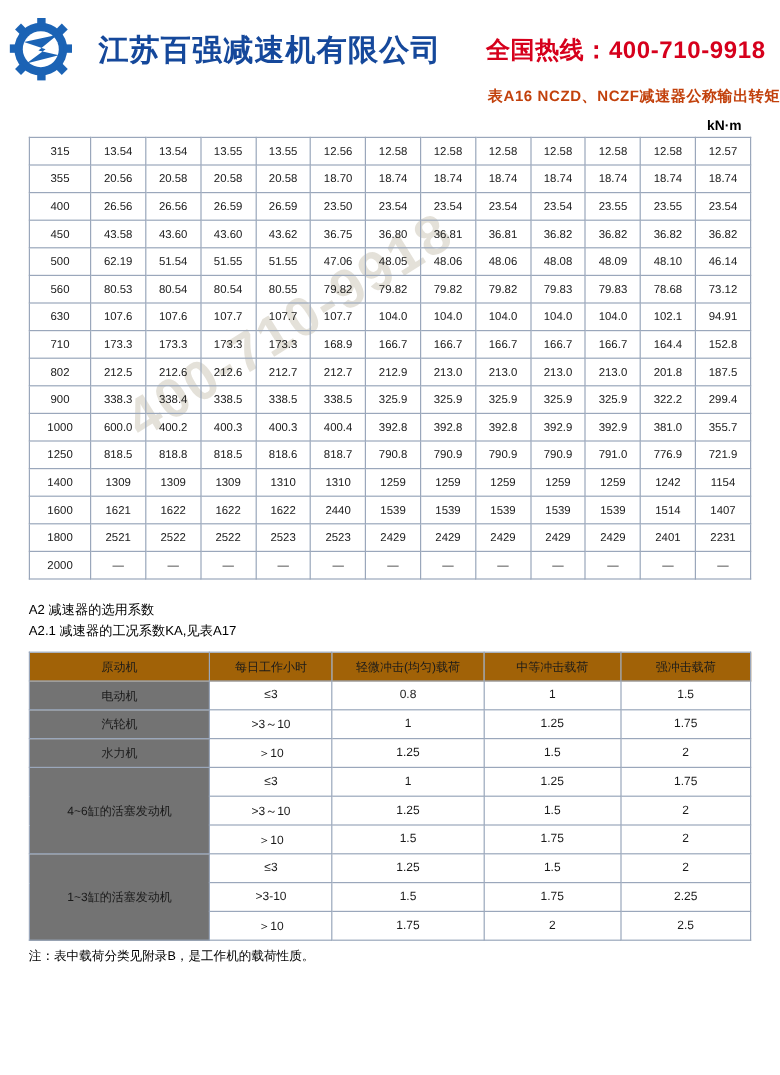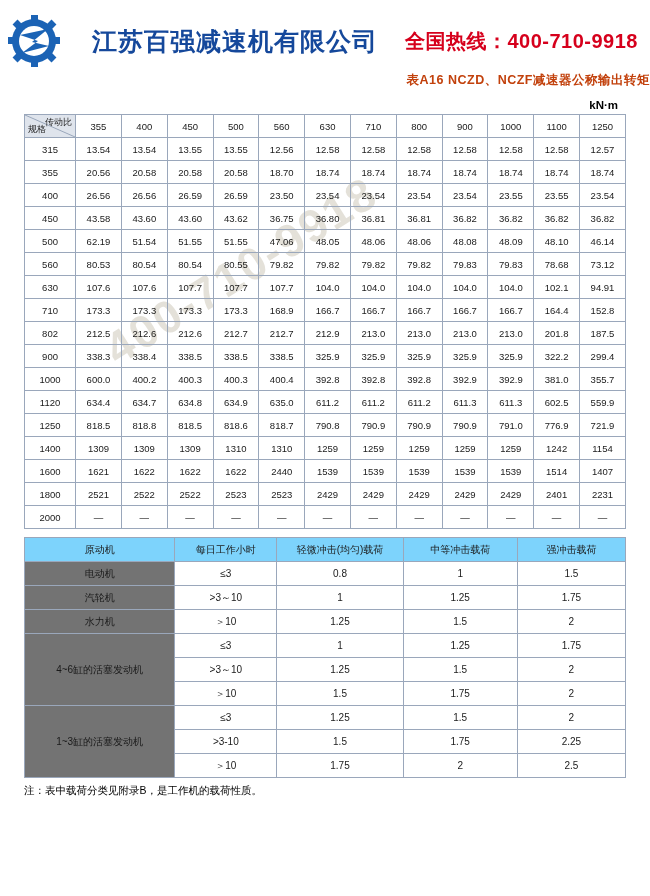--- a/index.html
+++ b/index.html
@@ -36,21 +36,21 @@
     height: 56px;
     flex: 0 0 56px;
     position: relative;
   }
   .company-name {
     font-family: "Liberation Sans", sans-serif;
     font-size: 25px;
     font-weight: bold;
     color: #15489b;
     letter-spacing: 1px;
-    margin-left: 28px;
+    margin-left: 18px;
     white-space: nowrap;
   }
   .hotline {
     margin-left: auto;
     margin-right: 4px;
     font-size: 20px;
     font-weight: bold;
     color: #d6001c;
     white-space: nowrap;
     letter-spacing: 0.5px;
@@ -155,21 +155,21 @@
   }
   table.grid2 td {
     border: 1px solid #9aa7bb;
     font-size: 10px;
     text-align: center;
     height: 23px;
     padding: 0 2px;
     color: #1a1a1a;
   }
   table.grid2 td.h {
-    background: #7dd3fc;
+    background: #a16207;
     font-size: 10px;
   }
   table.grid2 td.lbl {
     background: #737373;
   }
   table.grid2 td.white { background: #ffffff; }
 
   .note {
     padding: 0 24px;
     margin-top: 6px;
@@ -227,41 +227,20 @@
   <div class="table-title">表A16  NCZD、NCZF减速器公称输出转矩</div>
   <div class="unit-line">kN·m</div>
 
   <div class="tbl-wrap">
     <table class="grid">
       <colgroup>
         <col style="width:8.5%">
         <col span="12" style="width:7.625%">
       </colgroup>
       <tbody id="torque-body">
-          <tr class="hdr-row">
-            <td class="corner">
-              <svg class="diag" preserveAspectRatio="none" viewBox="0 0 100 100">
-                <line x1="0" y1="0" x2="100" y2="100" stroke="#9aa7bb" stroke-width="1" vector-effect="non-scaling-stroke"></line>
-              </svg>
-              <span class="lbl-ratio">传动比</span>
-              <span class="lbl-spec">规格</span>
-            </td>
-            <td>355</td>
-            <td>400</td>
-            <td>450</td>
-            <td>500</td>
-            <td>560</td>
-            <td>630</td>
-            <td>710</td>
-            <td>800</td>
-            <td>900</td>
-            <td>1000</td>
-            <td>1100</td>
-            <td>1250</td>
-          </tr>
           <tr>
             <td class="rowhead">315</td>
             <td class="shade-a">13.54</td>
             <td class="shade-a">13.54</td>
             <td class="shade-a">13.55</td>
             <td class="shade-a">13.55</td>
             <td class="shade-a">12.56</td>
             <td class="shade-a">12.58</td>
             <td class="shade-a">12.58</td>
             <td class="shade-a">12.58</td>
@@ -414,35 +393,20 @@
             <td class="shade-a">400.4</td>
             <td class="shade-a">392.8</td>
             <td class="shade-a">392.8</td>
             <td class="shade-a">392.8</td>
             <td class="shade-a">392.9</td>
             <td class="shade-a">392.9</td>
             <td class="shade-a">381.0</td>
             <td class="shade-a">355.7</td>
           </tr>
           <tr>
-            <td class="rowhead">1120</td>
-            <td class="shade-b">634.4</td>
-            <td class="shade-b">634.7</td>
-            <td class="shade-b">634.8</td>
-            <td class="shade-b">634.9</td>
-            <td class="shade-b">635.0</td>
-            <td class="shade-b">611.2</td>
-            <td class="shade-b">611.2</td>
-            <td class="shade-b">611.2</td>
-            <td class="shade-b">611.3</td>
-            <td class="shade-b">611.3</td>
-            <td class="shade-b">602.5</td>
-            <td class="shade-b">559.9</td>
-          </tr>
-          <tr>
             <td class="rowhead">1250</td>
             <td class="shade-a">818.5</td>
             <td class="shade-a">818.8</td>
             <td class="shade-a">818.5</td>
             <td class="shade-a">818.6</td>
             <td class="shade-a">818.7</td>
             <td class="shade-a">790.8</td>
             <td class="shade-a">790.9</td>
             <td class="shade-a">790.9</td>
             <td class="shade-a">790.9</td>
@@ -507,20 +471,24 @@
             <td class="shade-a">—</td>
             <td class="shade-a">—</td>
             <td class="shade-a">—</td>
             <td class="shade-a">—</td>
             <td class="shade-a">—</td>
           </tr>
         </tbody>
     </table>
   </div>
 
+  <div class="section">
+    <div class="sec-line">A2  减速器的选用系数</div>
+    <div class="sec-line">A2.1  减速器的工况系数KA,见表A17</div>
+  </div>
 
   <div class="tbl2-wrap">
     <table class="grid2">
       <colgroup>
         <col style="width:25%">
         <col style="width:17%">
         <col style="width:21%">
         <col style="width:19%">
         <col style="width:18%">
       </colgroup>

